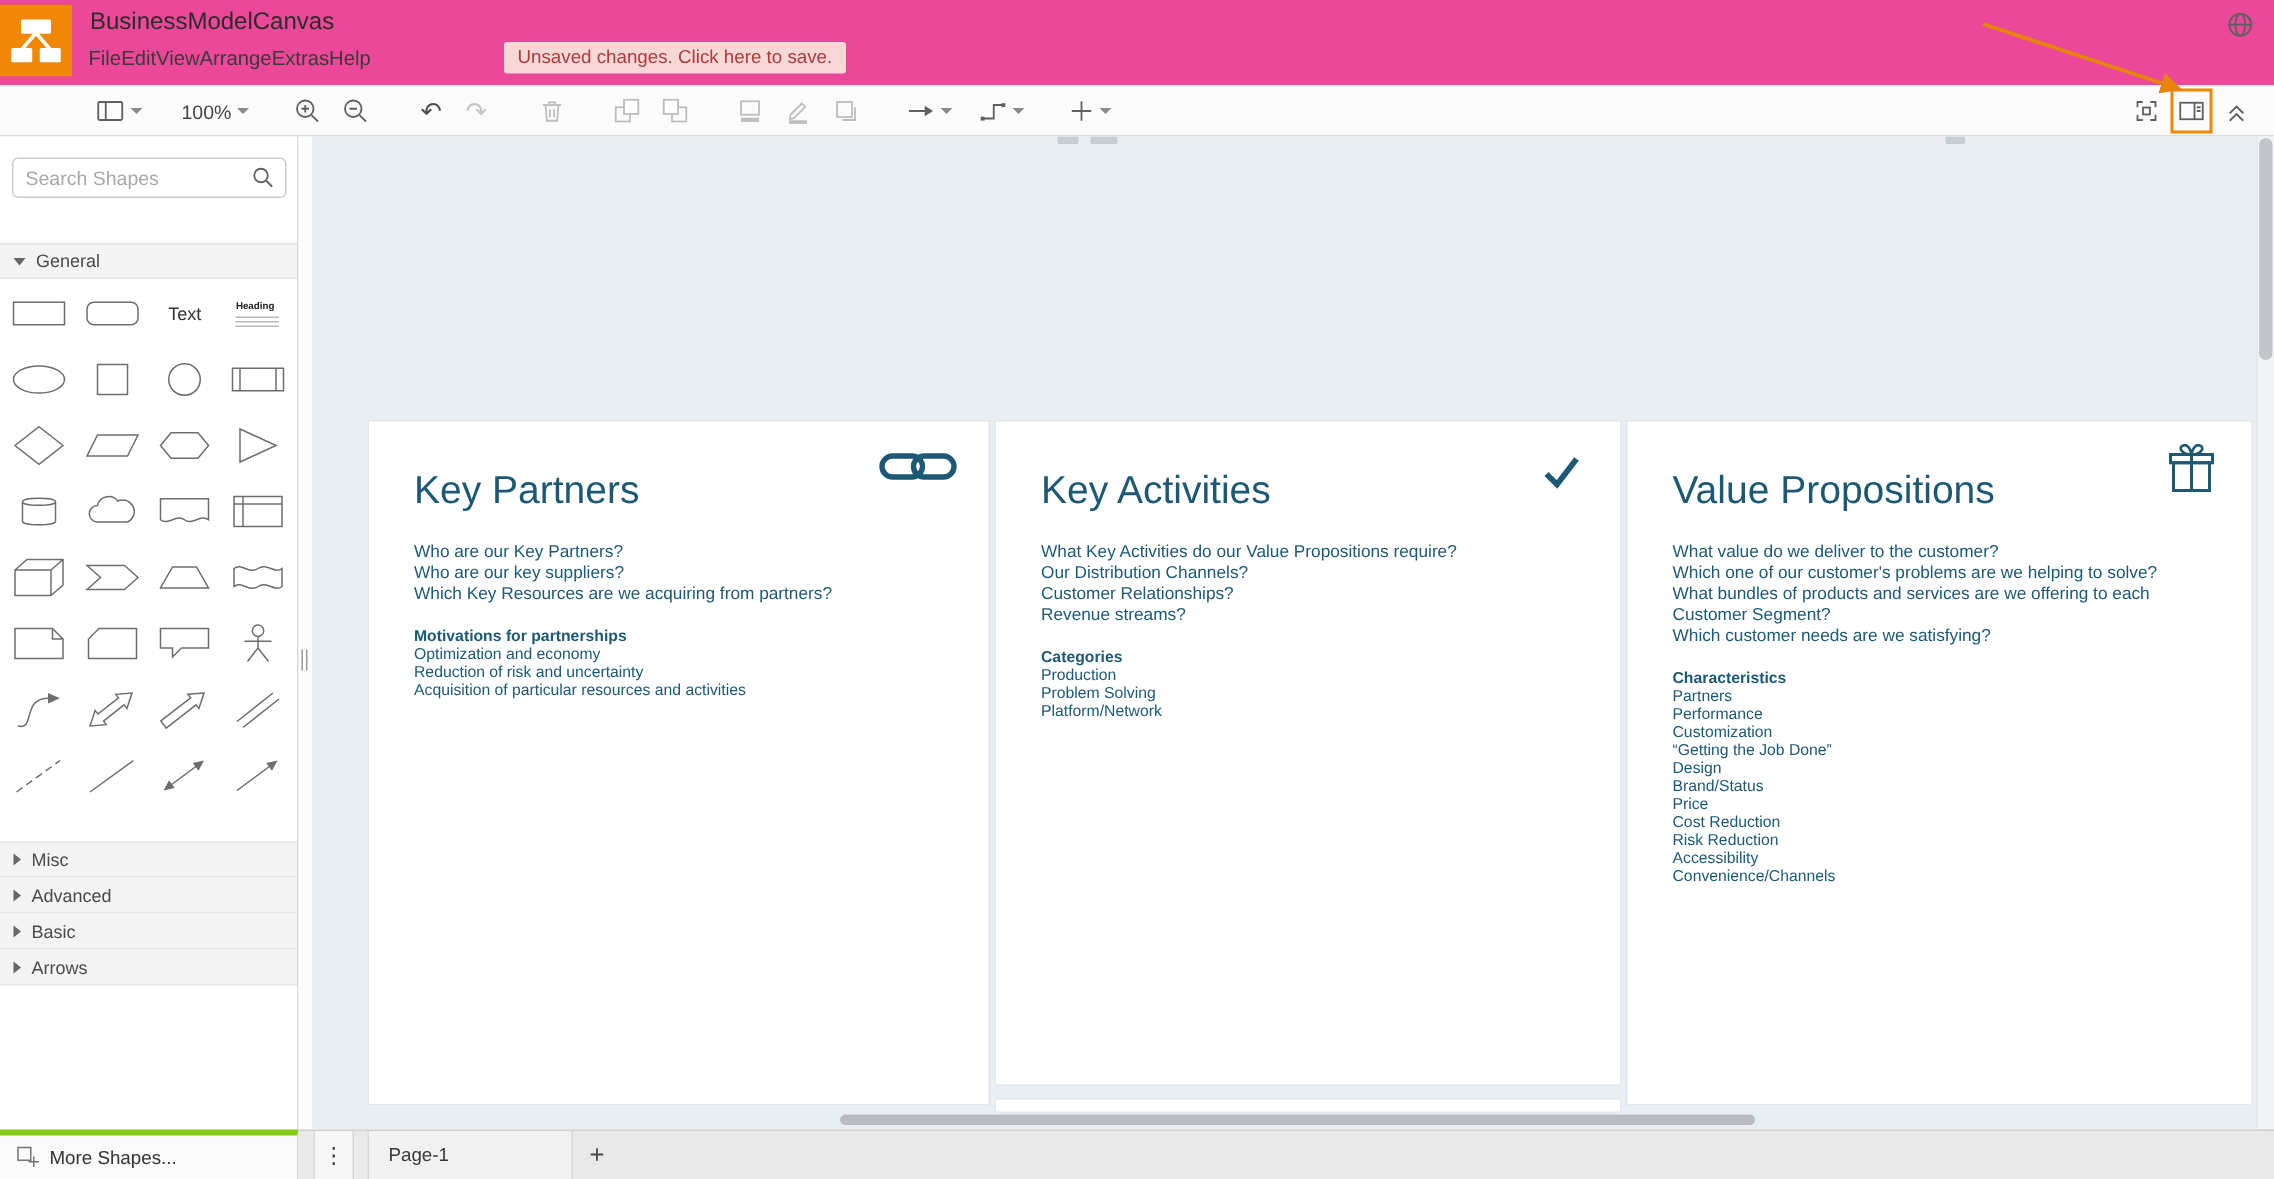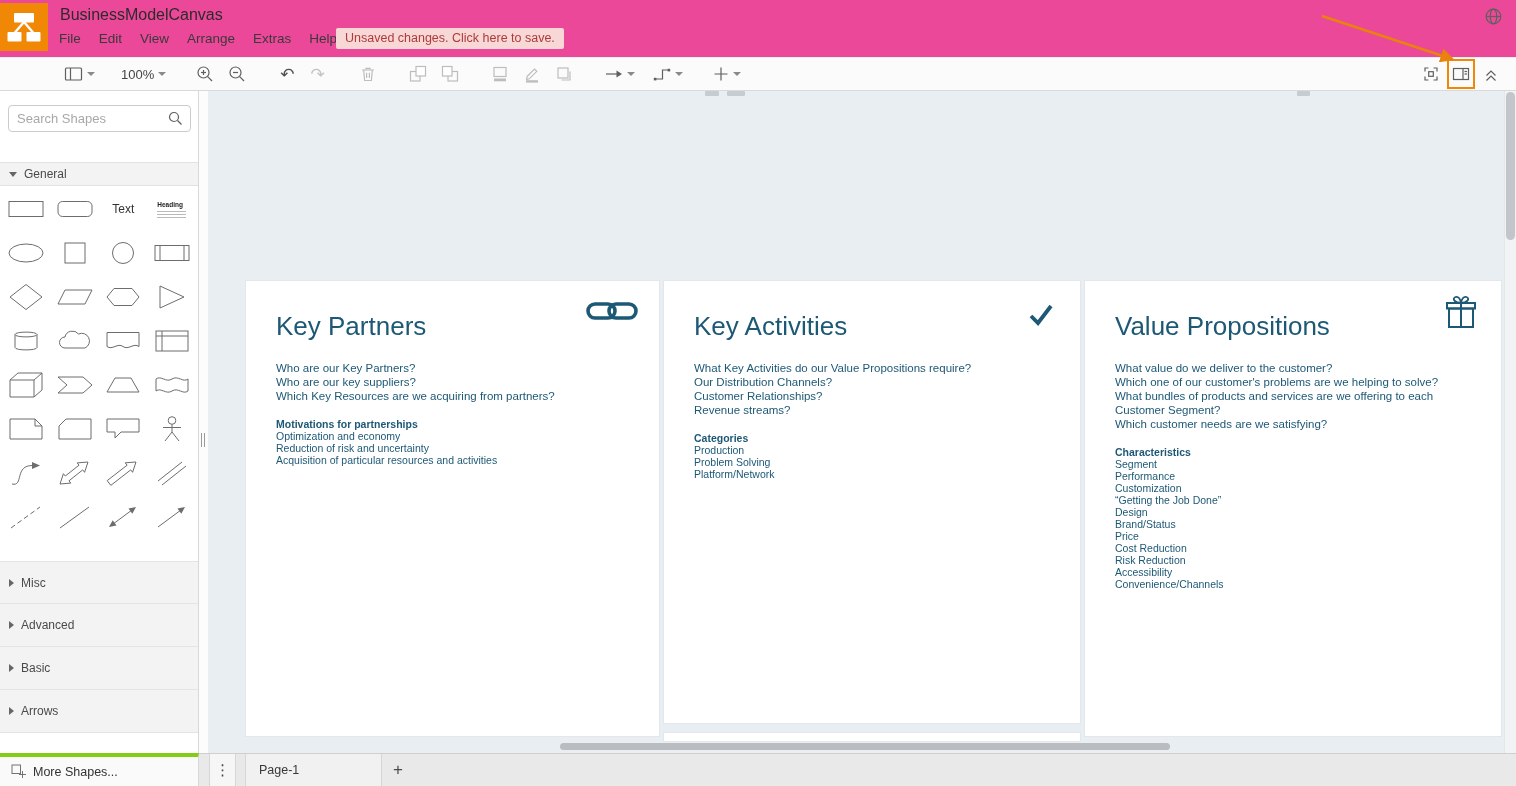--- a/index.html
+++ b/index.html
@@ -5,21 +5,21 @@
   * { margin:0; padding:0; box-sizing:border-box; }
   html,body { background:#fff; }
   body { font-family:"Liberation Sans", sans-serif; }
   #app { position:relative; width:1516px; height:786px; background:#fff; overflow:hidden;
          color:#333; --blue:#1D5875; --orange:#F08705; }
 
   
   .header { position:absolute; top:0; left:0; right:0; height:57px; background:#ec4899; }
   .logo { position:absolute; left:0; top:3px; width:48px; height:48px; }
   .app-title { position:absolute; left:60px; top:6px; font-size:16px; color:#2b2b2b; }
-  .menubar { position:absolute; left:59px; top:31px; display:flex; gap:18px; font-size:13.5px; color:#3a3a3a;align-items:center; }
+  .menubar { position:absolute; left:59px; top:31px; display:flex; font-size:13.5px; color:#3a3a3a;align-items:center; }
   .menubar span { cursor:default; }
   .unsaved { position:absolute; left:336px; top:28px; background:#F8D7D7; color:#AE3B39;
              font-size:12.5px; padding:3px 9px 4px; border-radius:2px; cursor:pointer; }
   .globe { position:absolute; right:13px; top:7px; }
 
   
   .toolbar { position:absolute; top:57px; left:0; right:0; height:34px; background:#fbfbfb;
              border-top:1px solid #ededed; border-bottom:1px solid #d9d9d9;
              display:flex; align-items:center; padding:0 14px 0 62px; }
   .tbtn { display:inline-flex; align-items:center; height:24px; padding:0 2px; cursor:pointer; }
@@ -54,21 +54,21 @@
                 grid-template-columns:repeat(4,1fr); }
   .shape-cell { height:44px; display:flex; align-items:center; justify-content:center; cursor:grab; }
   svg.shp { width:38px; height:30px; }
   .shp * { stroke:#6d6d6d; stroke-width:1; fill:none; }
   .shp .fil { fill:#6d6d6d; stroke:none; }
   .text-thumb { font-size:12px; color:#333; }
   .heading-thumb { width:29px; }
   .heading-thumb b { display:block; font-size:6.5px; color:#222; line-height:8px; }
   .heading-thumb i { display:block; height:1px; background:#b9b9b9; margin-top:2px; }
   .collapsed-secs { position:absolute; top:470px; left:0; right:0; }
-  .collapsed-secs .section-head { height:43px; border-bottom:1px solid #e4e4e4; border-top:none; }
+  .collapsed-secs .section-head { height:24px; border-bottom:1px solid #e4e4e4; border-top:none; }
   .collapsed-secs .section-head:first-child { border-top:1px solid #e4e4e4; }
   .more-shapes { position:absolute; left:0; bottom:0; width:199px; height:33px; background:#fafafa;
                  border-top:4px solid #84cc16; border-right:1px solid #d8d8d8; display:flex; align-items:center;
                  gap:7px; padding-left:11px; font-size:12.5px; color:#333; cursor:pointer; }
 
   
   .splitter { position:absolute; left:199px; top:91px; width:9px; bottom:33px; background:#fcfcfc; }
   .grip { position:absolute; top:342px; left:2px; width:4px; height:14px;
           border-left:1px solid #9a9a9a; border-right:1px solid #9a9a9a; }
 
@@ -532,21 +532,21 @@
           <line x1="16" y1="8" x2="16" y2="32" stroke-width="2"></line>
           <path d="M16 8 C10 8 6.5 3.5 10.5 2 C13.5 1 15.5 4.5 16 8 M16 8 C22 8 25.5 3.5 21.5 2 C18.5 1 16.5 4.5 16 8" stroke-width="1.8"></path>
         </g>
       </svg>
       <div class="panel-body">
         <div class="q">What value do we deliver to the customer?</div>
         <div class="q">Which one of our customer's problems are we helping to solve?</div>
         <div class="q">What bundles of products and services are we offering to each Customer Segment?</div>
         <div class="q">Which customer needs are we satisfying?</div>
         <div class="sub">Characteristics</div>
-        <div class="it">Segment</div>
+        <div class="it">Partners</div>
         <div class="it">Performance</div>
         <div class="it">Customization</div>
         <div class="it">“Getting the Job Done”</div>
         <div class="it">Design</div>
         <div class="it">Brand/Status</div>
         <div class="it">Price</div>
         <div class="it">Cost Reduction</div>
         <div class="it">Risk Reduction</div>
         <div class="it">Accessibility</div>
         <div class="it">Convenience/Channels</div>

